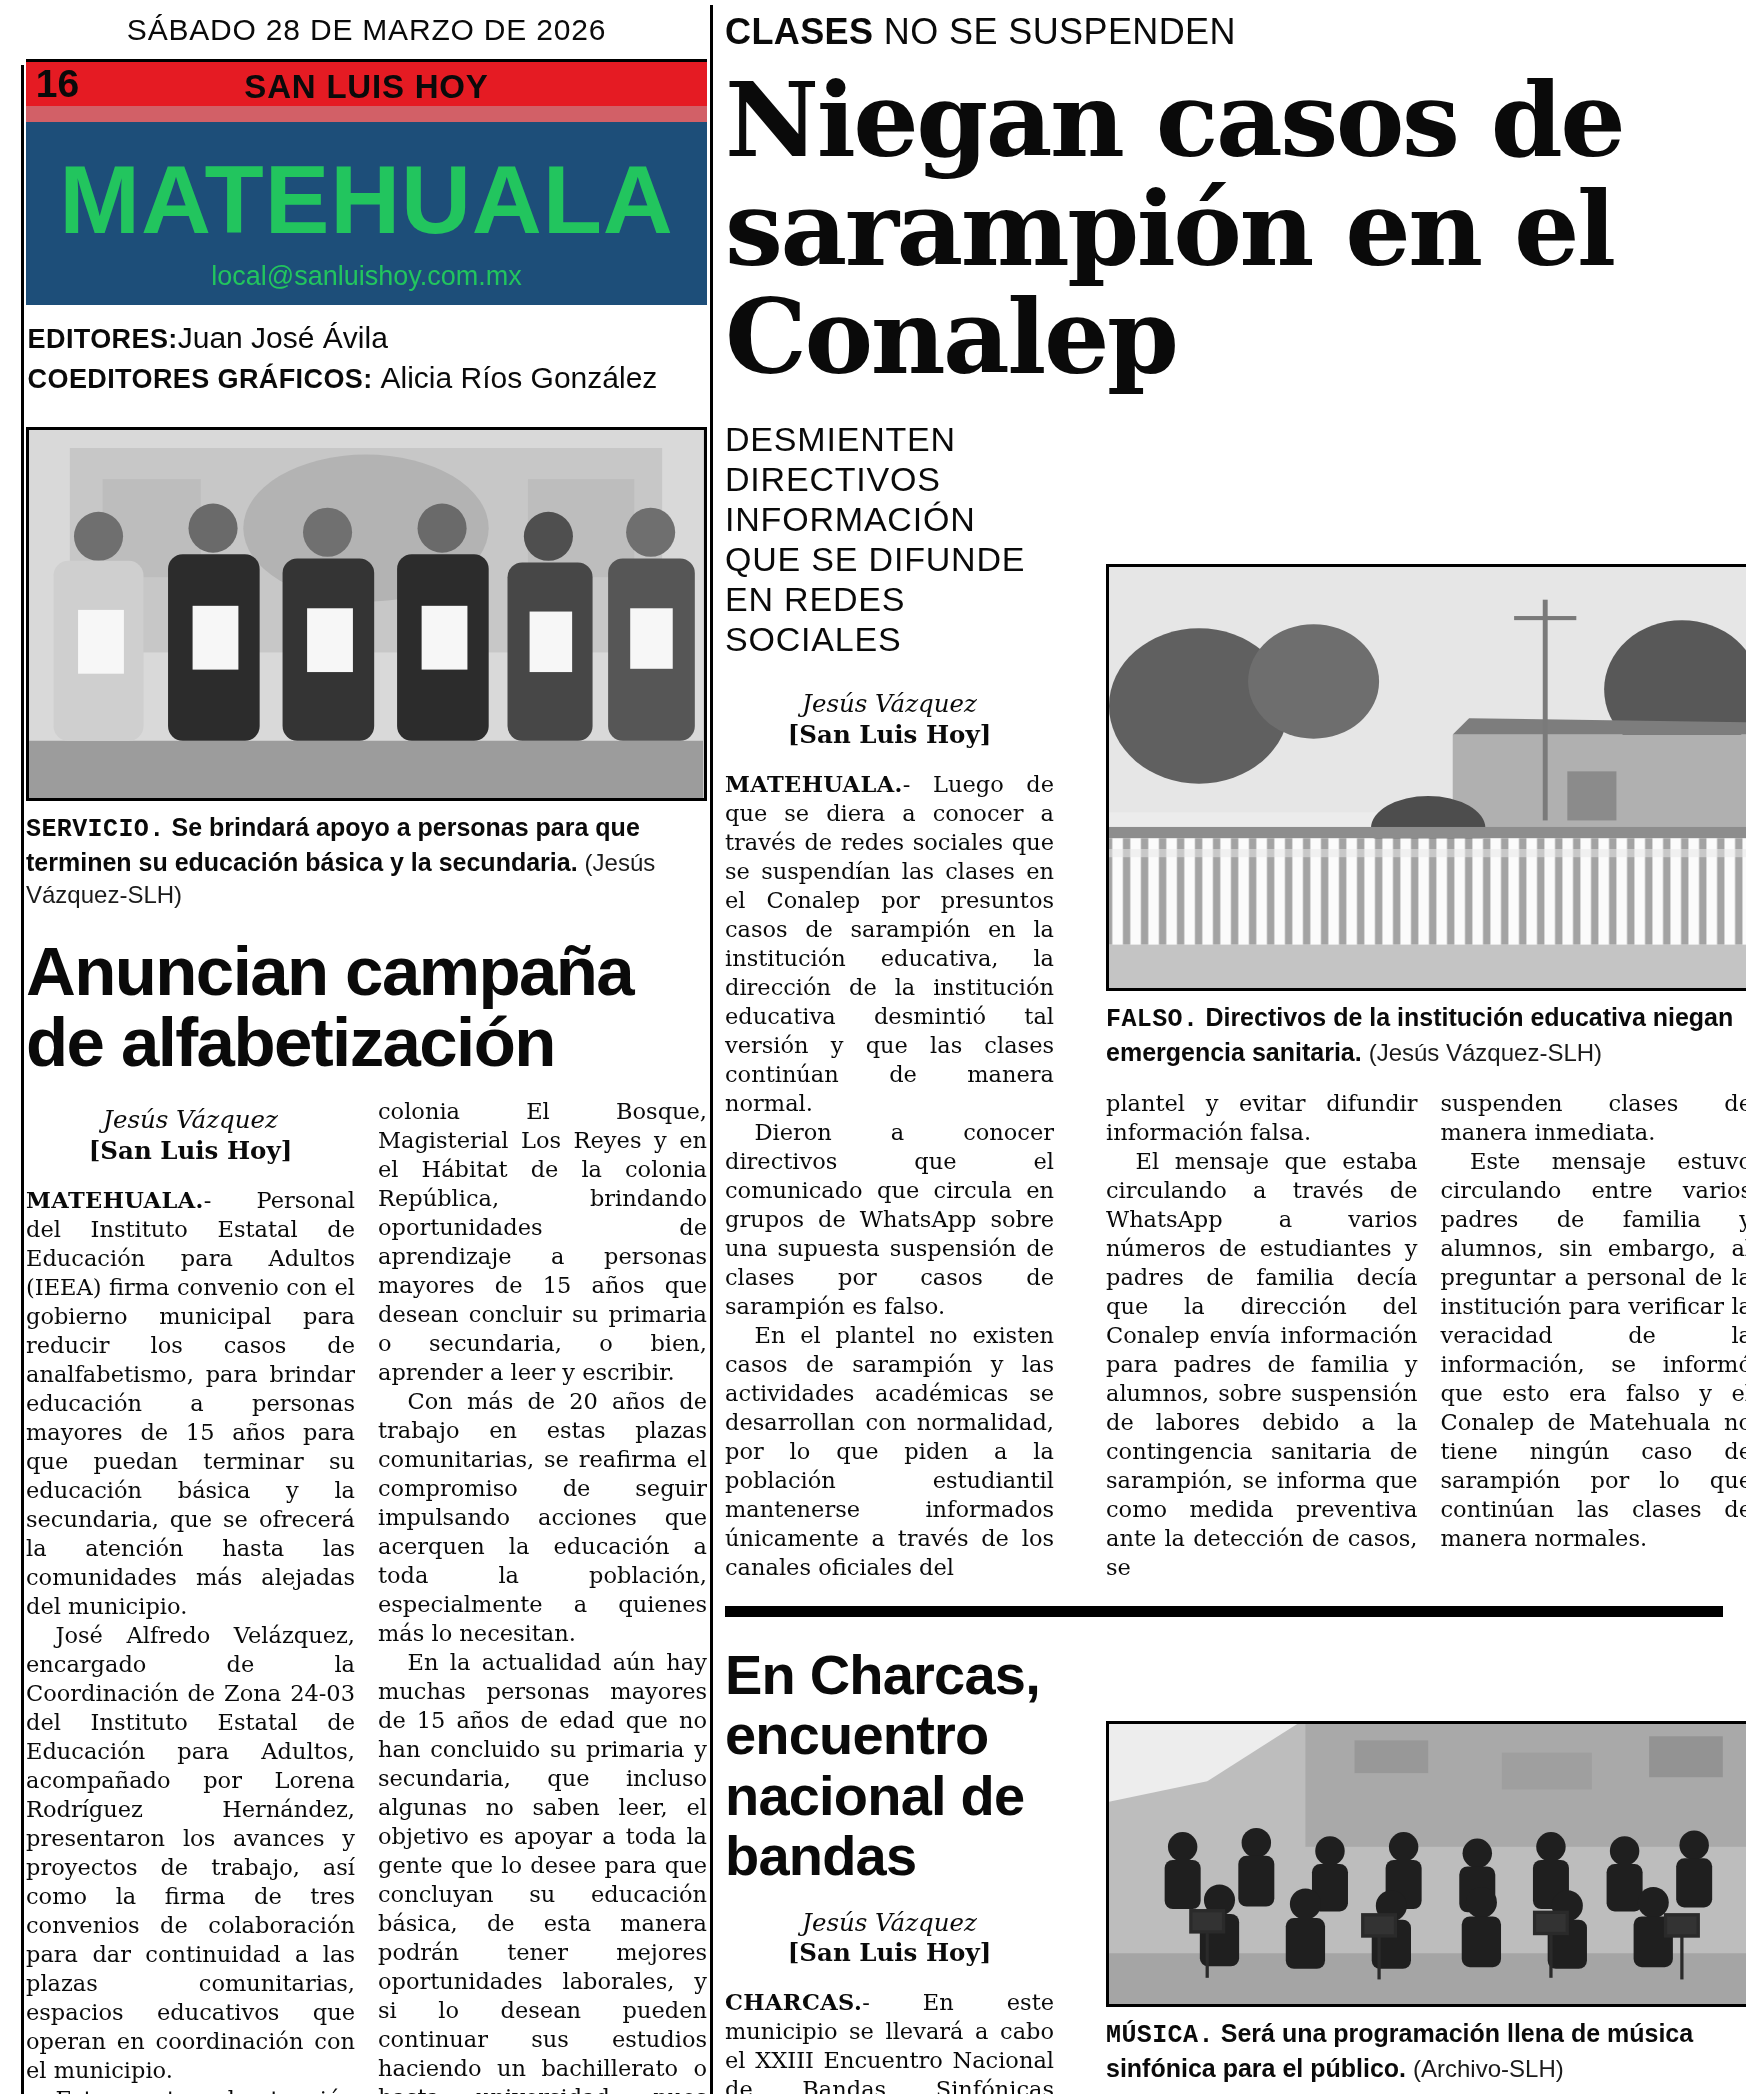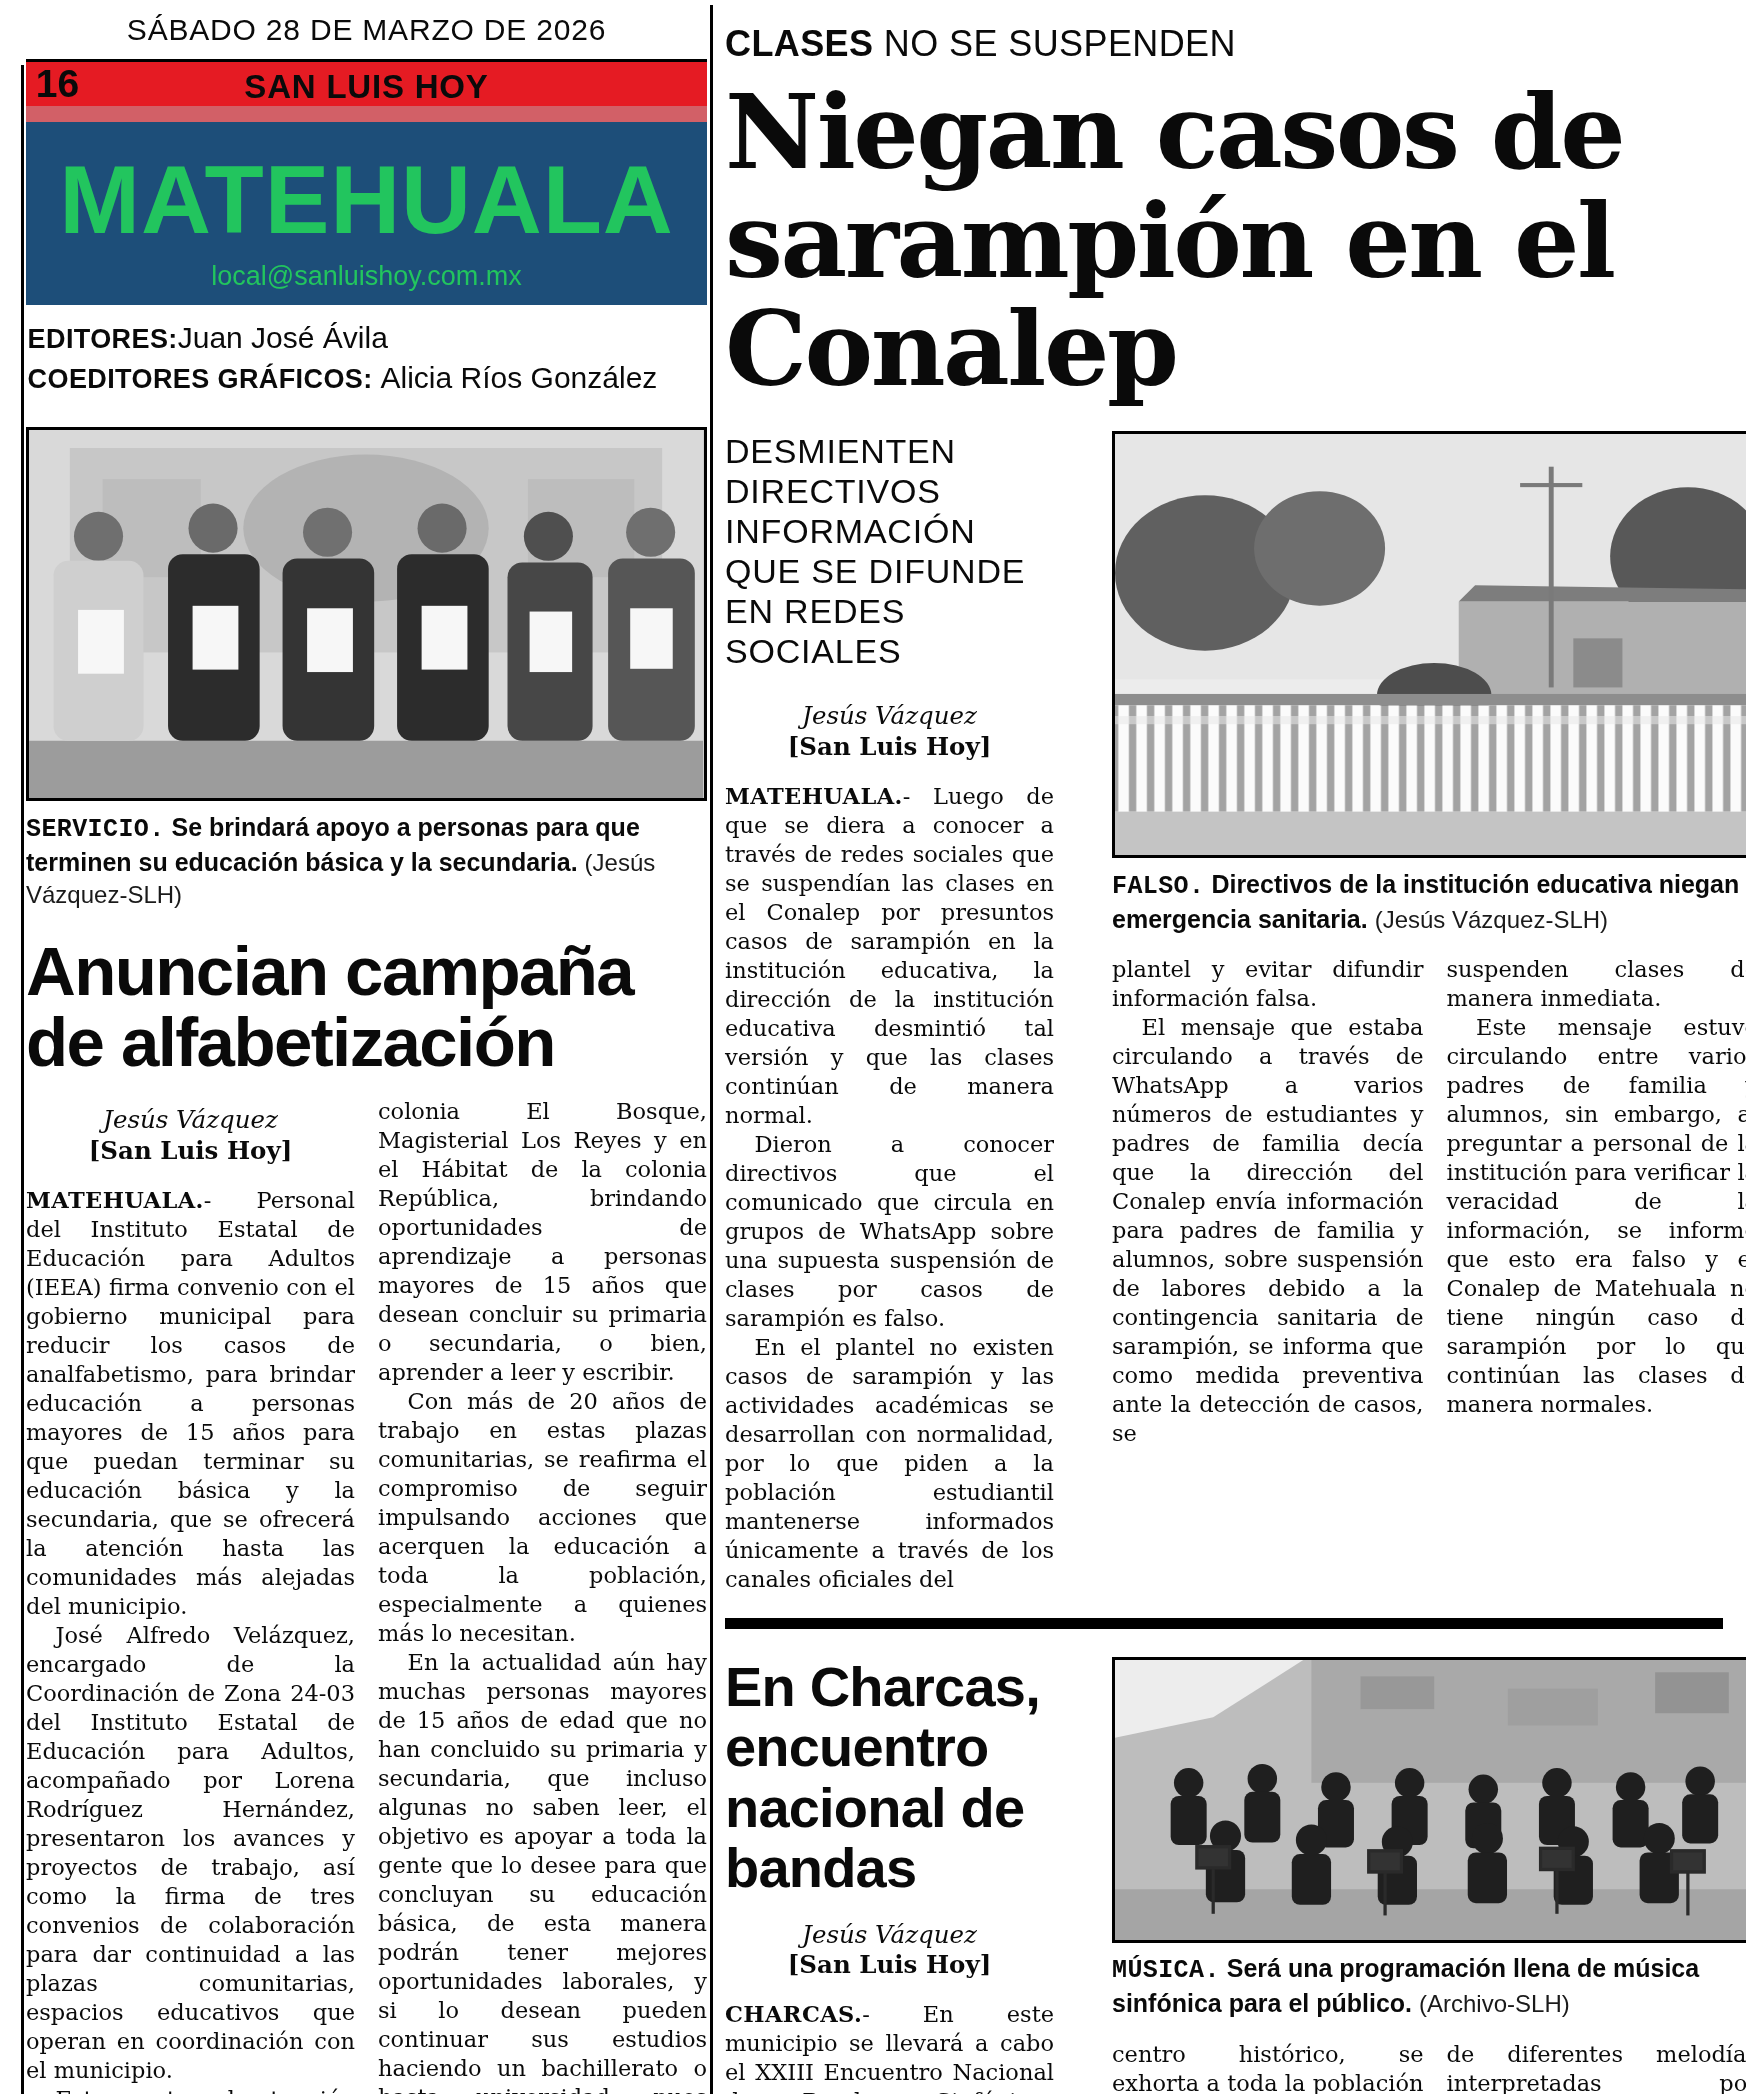--- a/index.html
+++ b/index.html
@@ -31,39 +31,39 @@
   .photo svg { display:block; }
 
   
   .caption { margin-top:9.8px; font-size:25px; line-height:1.28; }
   .cap-label { font-family:Liberation Mono, monospace; font-weight:bold; letter-spacing:0.4px; }
   .cap-text { font-weight:bold; }
   .cap-credit { font-weight:normal; font-size:24px; color:#1a1a1a; }
 
   
   .headline1 { font-size:69px; font-weight:bold; line-height:1.04; letter-spacing:-1.6px; margin-top:24.5px; }
-  .kicker { font-size:36px; letter-spacing:0.4px; padding-top:4.9px;margin-top:12px; }
+  .kicker { font-size:36px; letter-spacing:0.4px; padding-top:4.9px; }
   .kicker .k-bold { font-weight:bold; }
   .headline-main { font-family:"DejaVu Serif", serif; font-weight:bold; font-size:103px; line-height:1.05; letter-spacing:-2.5px; margin-top:13px; }
   .headline2 { font-size:56px; font-weight:bold; line-height:1.08; letter-spacing:-0.8px; }
 
   
   .serif-body { font-family:"DejaVu Serif", serif; font-size:22.5px; line-height:29px; text-align:justify; }
   .serif-body p { margin:0; text-indent:29.5px; }
   .serif-body p.noindent { text-indent:0; }
   .serif-body strong.lead { letter-spacing:0.4px; }
   .body-grid { display:grid; grid-template-columns:1fr 1fr; column-gap:23px; margin-top:18px; }
   .two-col { display:grid; grid-template-columns:1fr 1fr; column-gap:23px; margin-top:19.6px; }
 
   .byline { text-align:center; margin:8.2px 0 21px 0; font-family:"DejaVu Serif", serif; }
   .byline .author { font-style:italic; font-size:24.5px; }
   .byline .outlet { font-weight:bold; font-size:24.5px; margin-top:1.6px; }
 
   .deck { font-size:34px; line-height:1.18; letter-spacing:0.8px; font-weight:400; }
-  .main-grid, .charcas-grid { display:flex; column-gap:23px; margin-top:28px; }
+  .main-grid, .charcas-grid { display:flex; column-gap:17px; margin-top:28px;align-items:flex-end; }
   .col-narrow { flex:0 0 329px; width:329px; }
   .col-wide { flex:1;margin-left:35px; }
 
   .section-bar { height:10.6px; background:#000; margin:24.5px 0 21px 0; }
 </style>
 </head>
 <body>
 
 <div class="edge-line"></div>
 <div class="divider-v"></div>

